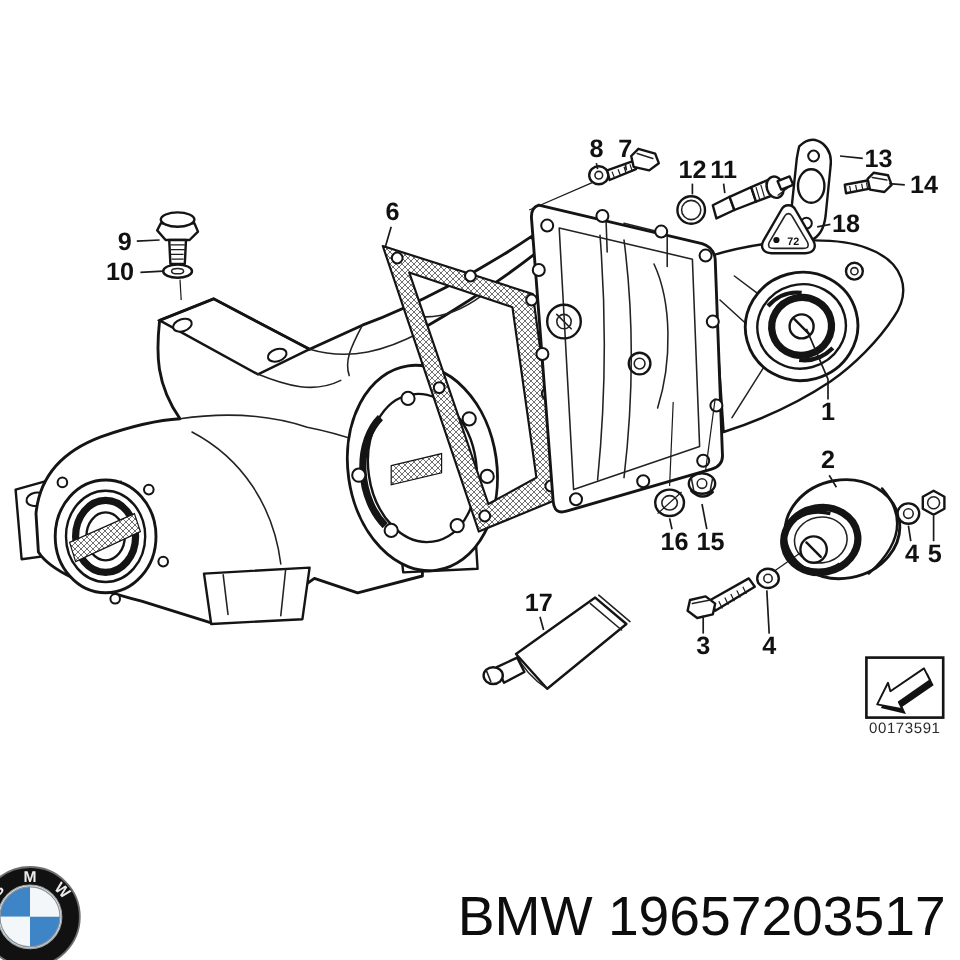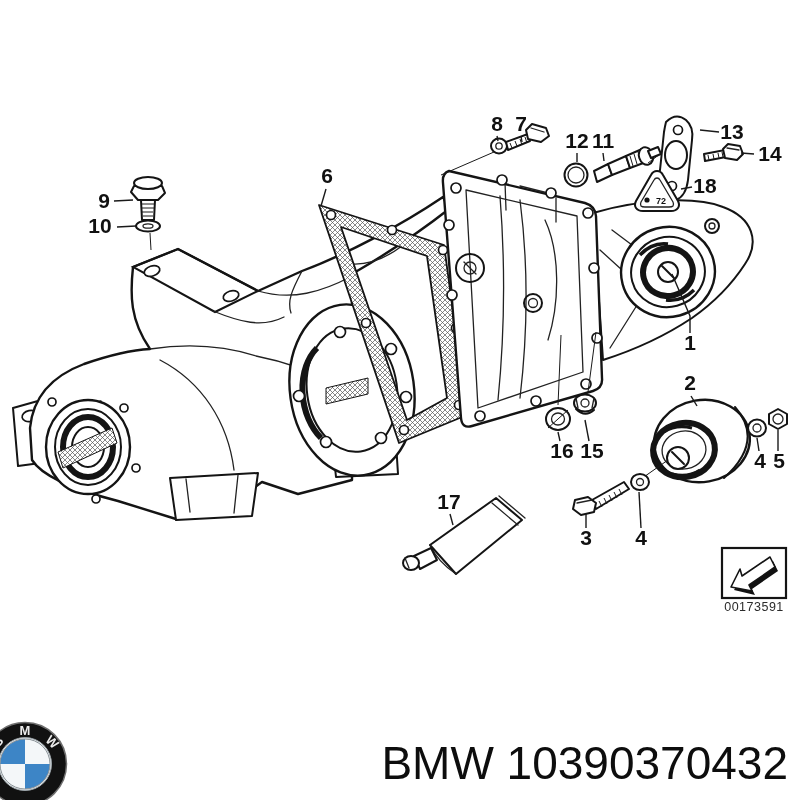--- a/index.html
+++ b/index.html
@@ -356,16 +356,16 @@
     <circle cx="43" cy="43" r="26.5" fill="#e9edf0" stroke="#9aa3a8" stroke-width="1"></circle>
     <path d="M43,43 L43,18 A25,25 0 0 0 18,43 Z" fill="#3d85c6"></path>
     <path d="M43,43 L68,43 A25,25 0 0 0 43,18 Z" fill="#f4f7f9"></path>
     <path d="M43,43 L43,68 A25,25 0 0 0 68,43 Z" fill="#3d85c6"></path>
     <path d="M43,43 L18,43 A25,25 0 0 0 43,68 Z" fill="#f4f7f9"></path>
     <circle cx="43" cy="43" r="25" fill="none" stroke="#8b9398" stroke-width="1"></circle>
     <text x="19" y="24" font-size="13" font-weight="bold" fill="#ececec" text-anchor="middle" transform="rotate(-45 19 24)">B</text>
     <text x="43" y="14" font-size="13" font-weight="bold" fill="#ececec" text-anchor="middle">M</text>
     <text x="67" y="24" font-size="13" font-weight="bold" fill="#ececec" text-anchor="middle" transform="rotate(45 67 24)">W</text>
   </svg>
-  <div id="footer-text"><span>BMW</span>&nbsp;<span>10390370432</span></div>
+  <div id="footer-text"><span>BMW</span>&nbsp;<span>19657203517</span></div>
 </div>
 
 </div>
 
 </body></html>

